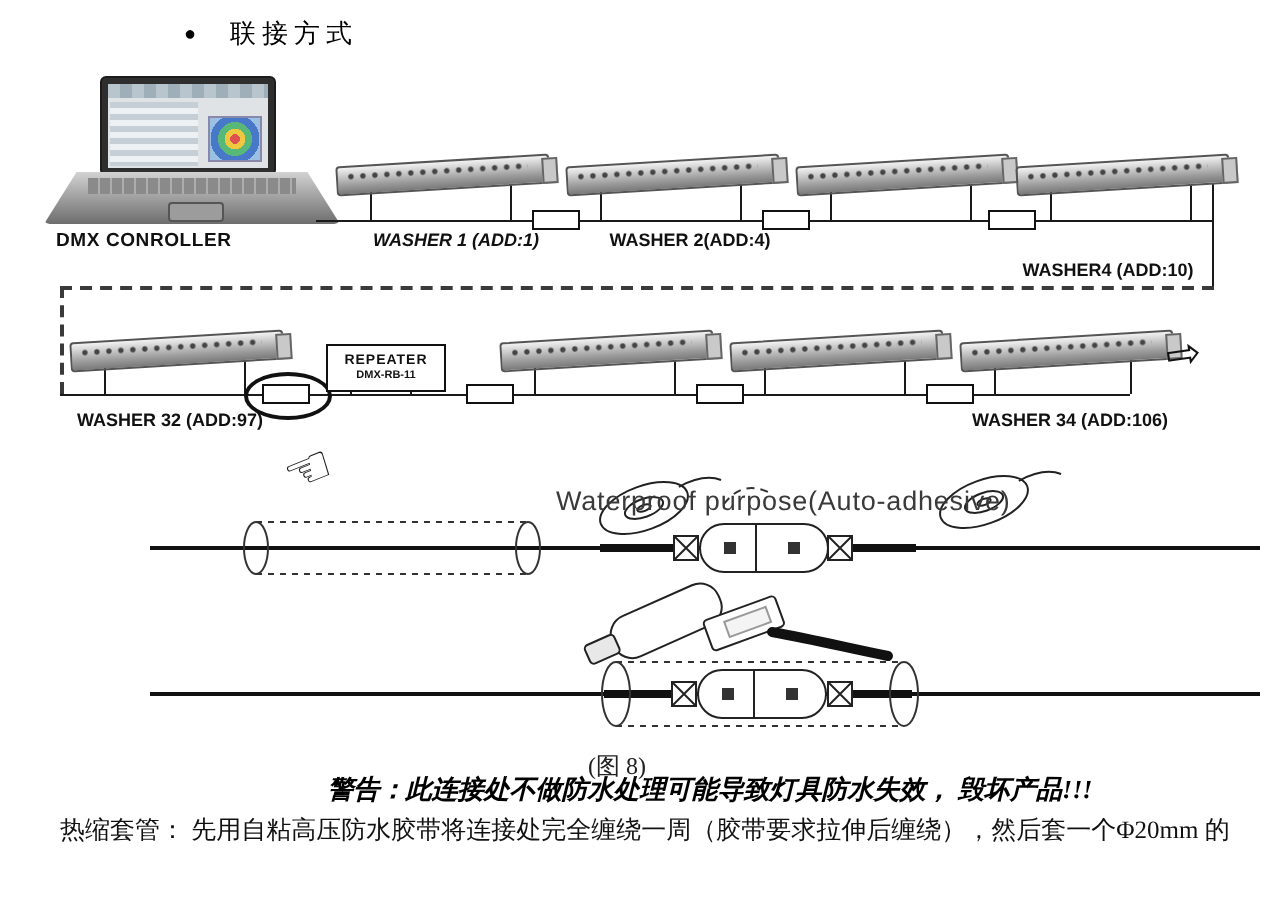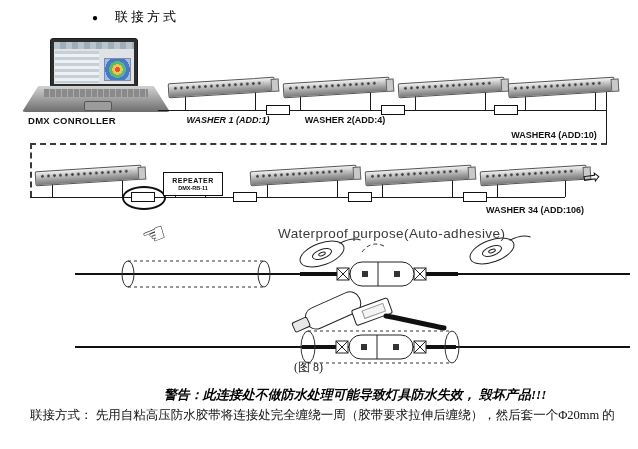--- a/index.html
+++ b/index.html
@@ -51,23 +51,23 @@
   
   .title{position:absolute;left:92px;top:8px;display:flex;align-items:center;gap:14px;
       font-size:13px;letter-spacing:3px;color:#000;}
   .title .b{font-size:10px;}
   .ctrl-label{position:absolute;left:28px;top:115px;width:120px;text-align:left;
       font-weight:bold;font-size:9.5px;letter-spacing:.3px;}
   .arrow-out{position:absolute;left:583px;top:165px;font-size:21px;color:#111;
       transform:rotate(-8deg);}
   .hand{position:absolute;left:142px;top:219px;font-size:27px;color:#222;
       transform:scaleX(-1) rotate(22deg);}
-  .wp-head{position:absolute;left:278px;top:226px;font-size:13.5px;color:#3a3a3a;letter-spacing:.4px;}
+  .wp-head{position:absolute;left:278px;top:243px;font-size:13.5px;color:#3a3a3a;letter-spacing:.4px;}
   .tube-label{position:absolute;left:126px;top:293px;font-size:13px;color:#3a3a3a;letter-spacing:1.5px;}
-  .fig-cap{position:absolute;left:294px;top:359px;font-size:12px;color:#222;
+  .fig-cap{position:absolute;left:294px;top:375px;font-size:12px;color:#222;
       font-family:"Liberation Serif",serif;}
   .warning{position:absolute;left:0;top:386px;width:638px;text-align:center;
       font-family:"Liberation Serif",serif;font-weight:bold;font-style:italic;
       font-size:13px;color:#000;padding-left:36px;}
   .note1{position:absolute;left:30px;top:407px;width:600px;font-family:"Liberation Serif",serif;
       font-size:12.5px;color:#111;white-space:nowrap;}
   .note2{position:absolute;left:8px;top:428px;width:600px;font-family:"Liberation Serif",serif;
       font-size:12.5px;color:#111;white-space:nowrap;}
   .midsvg{position:absolute;left:0;top:218px;}
 </style>
@@ -139,20 +139,21 @@
   <div class="circ" style="left:122px;top:186px;"></div>
 
   <div class="washer" style="left:35px;top:168px;"></div>
   <div class="washer" style="left:250px;top:168px;"></div>
   <div class="washer" style="left:365px;top:168px;"></div>
   <div class="washer" style="left:480px;top:168px;"></div>
   <div class="repeater">
     <div class="rep1">REPEATER</div>
     <div class="rep2">DMX-RB-11</div>
   </div>
+  <div class="wl" style="left:20px;top:205px;">WASHER 32 (ADD:97)</div>
   <div class="wl" style="left:470px;top:205px;">WASHER 34 (ADD:106)</div>
   <div class="arrow-out">⇨</div>
 
   <svg class="midsvg" width="638" height="172" viewBox="0 0 638 172">
 
     <line x1="75" y1="56" x2="630" y2="56" stroke="#111" stroke-width="2"></line>
 
     <g stroke="#333" fill="none">
       <ellipse cx="128" cy="56" rx="6" ry="13"></ellipse>
       <ellipse cx="264" cy="56" rx="6" ry="13"></ellipse>
@@ -229,15 +230,15 @@
       <line x1="308" y1="113" x2="452" y2="113" stroke-dasharray="3 3"></line>
       <line x1="308" y1="145" x2="452" y2="145" stroke-dasharray="3 3"></line>
     </g>
   </svg>
 
   <div class="hand">☞</div>
   <div class="wp-head">Waterproof purpose(Auto-adhesive)</div>
   <div class="fig-cap">(图 8)</div>
 
   <div class="warning">警告：此连接处不做防水处理可能导致灯具防水失效，  毁坏产品!!!</div>
-  <div class="note1">联接方式：  先用自粘高压防水胶带将连接处完全缠绕一周（胶带要求拉伸后缠绕），然后套一个Φ20mm 的</div>
+  <div class="note1">热缩套管：  先用自粘高压防水胶带将连接处完全缠绕一周（胶带要求拉伸后缠绕），然后套一个Φ20mm 的</div>
 
 </div>
 
 </body></html>

